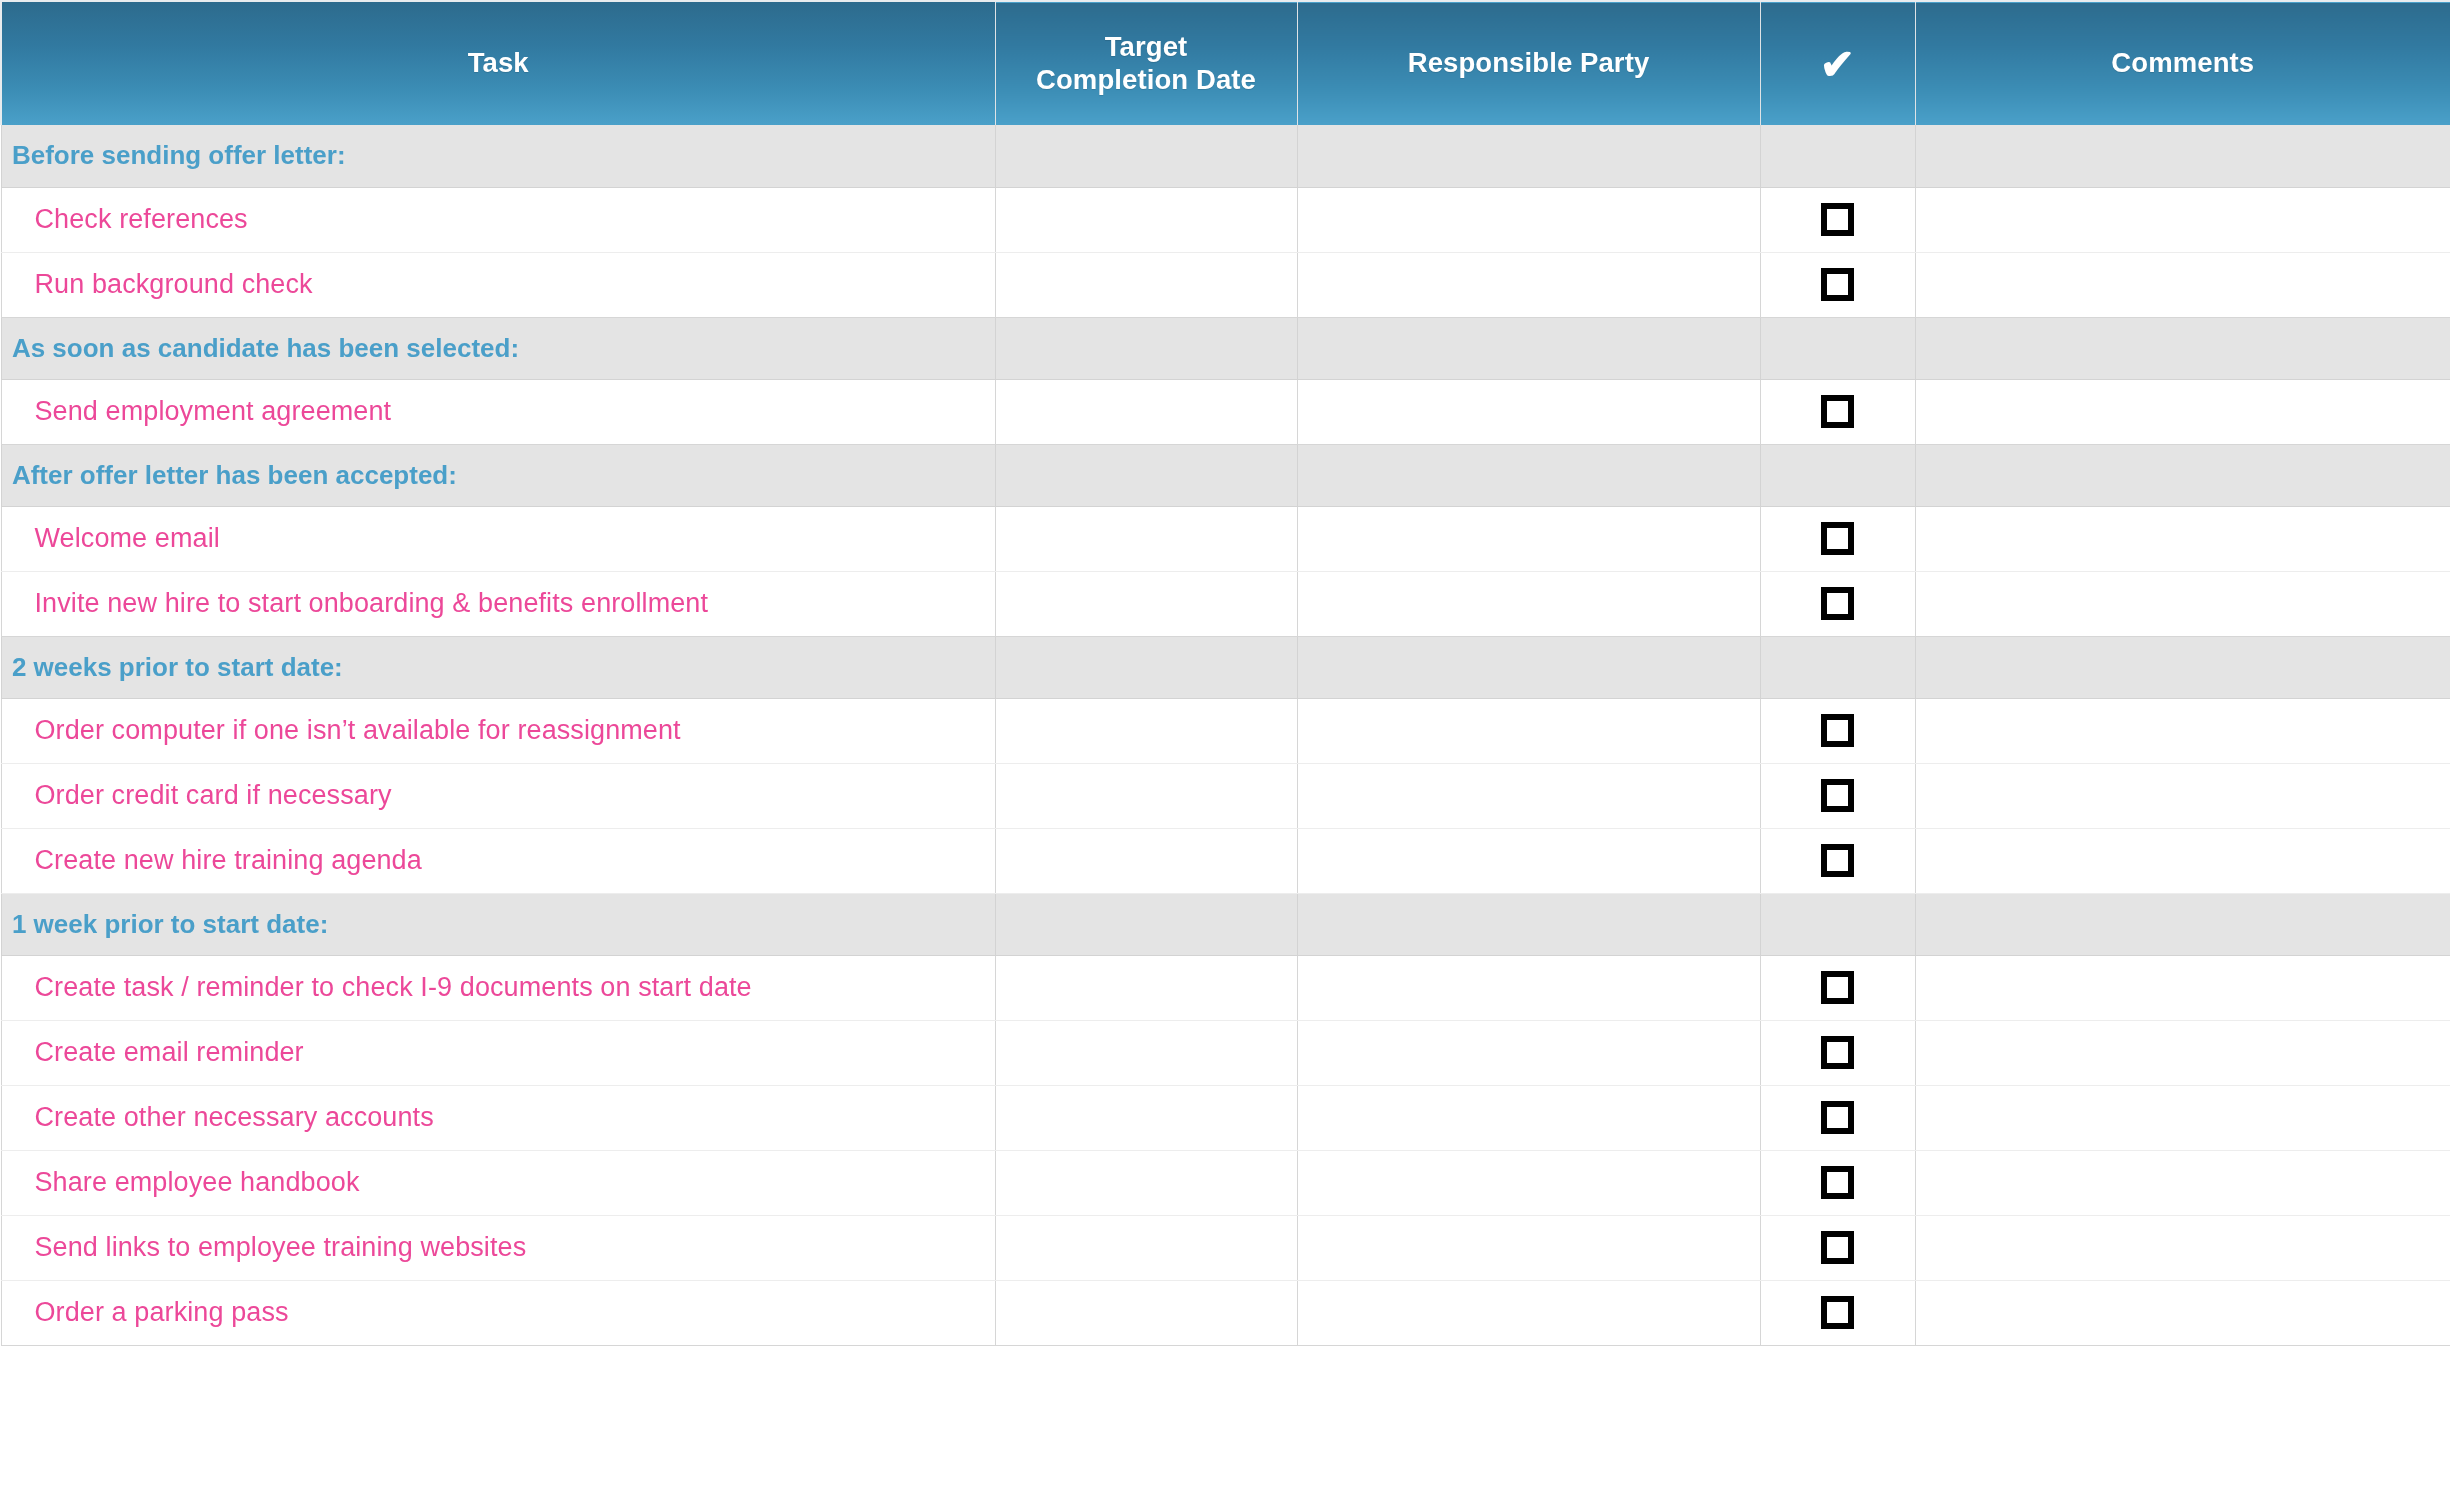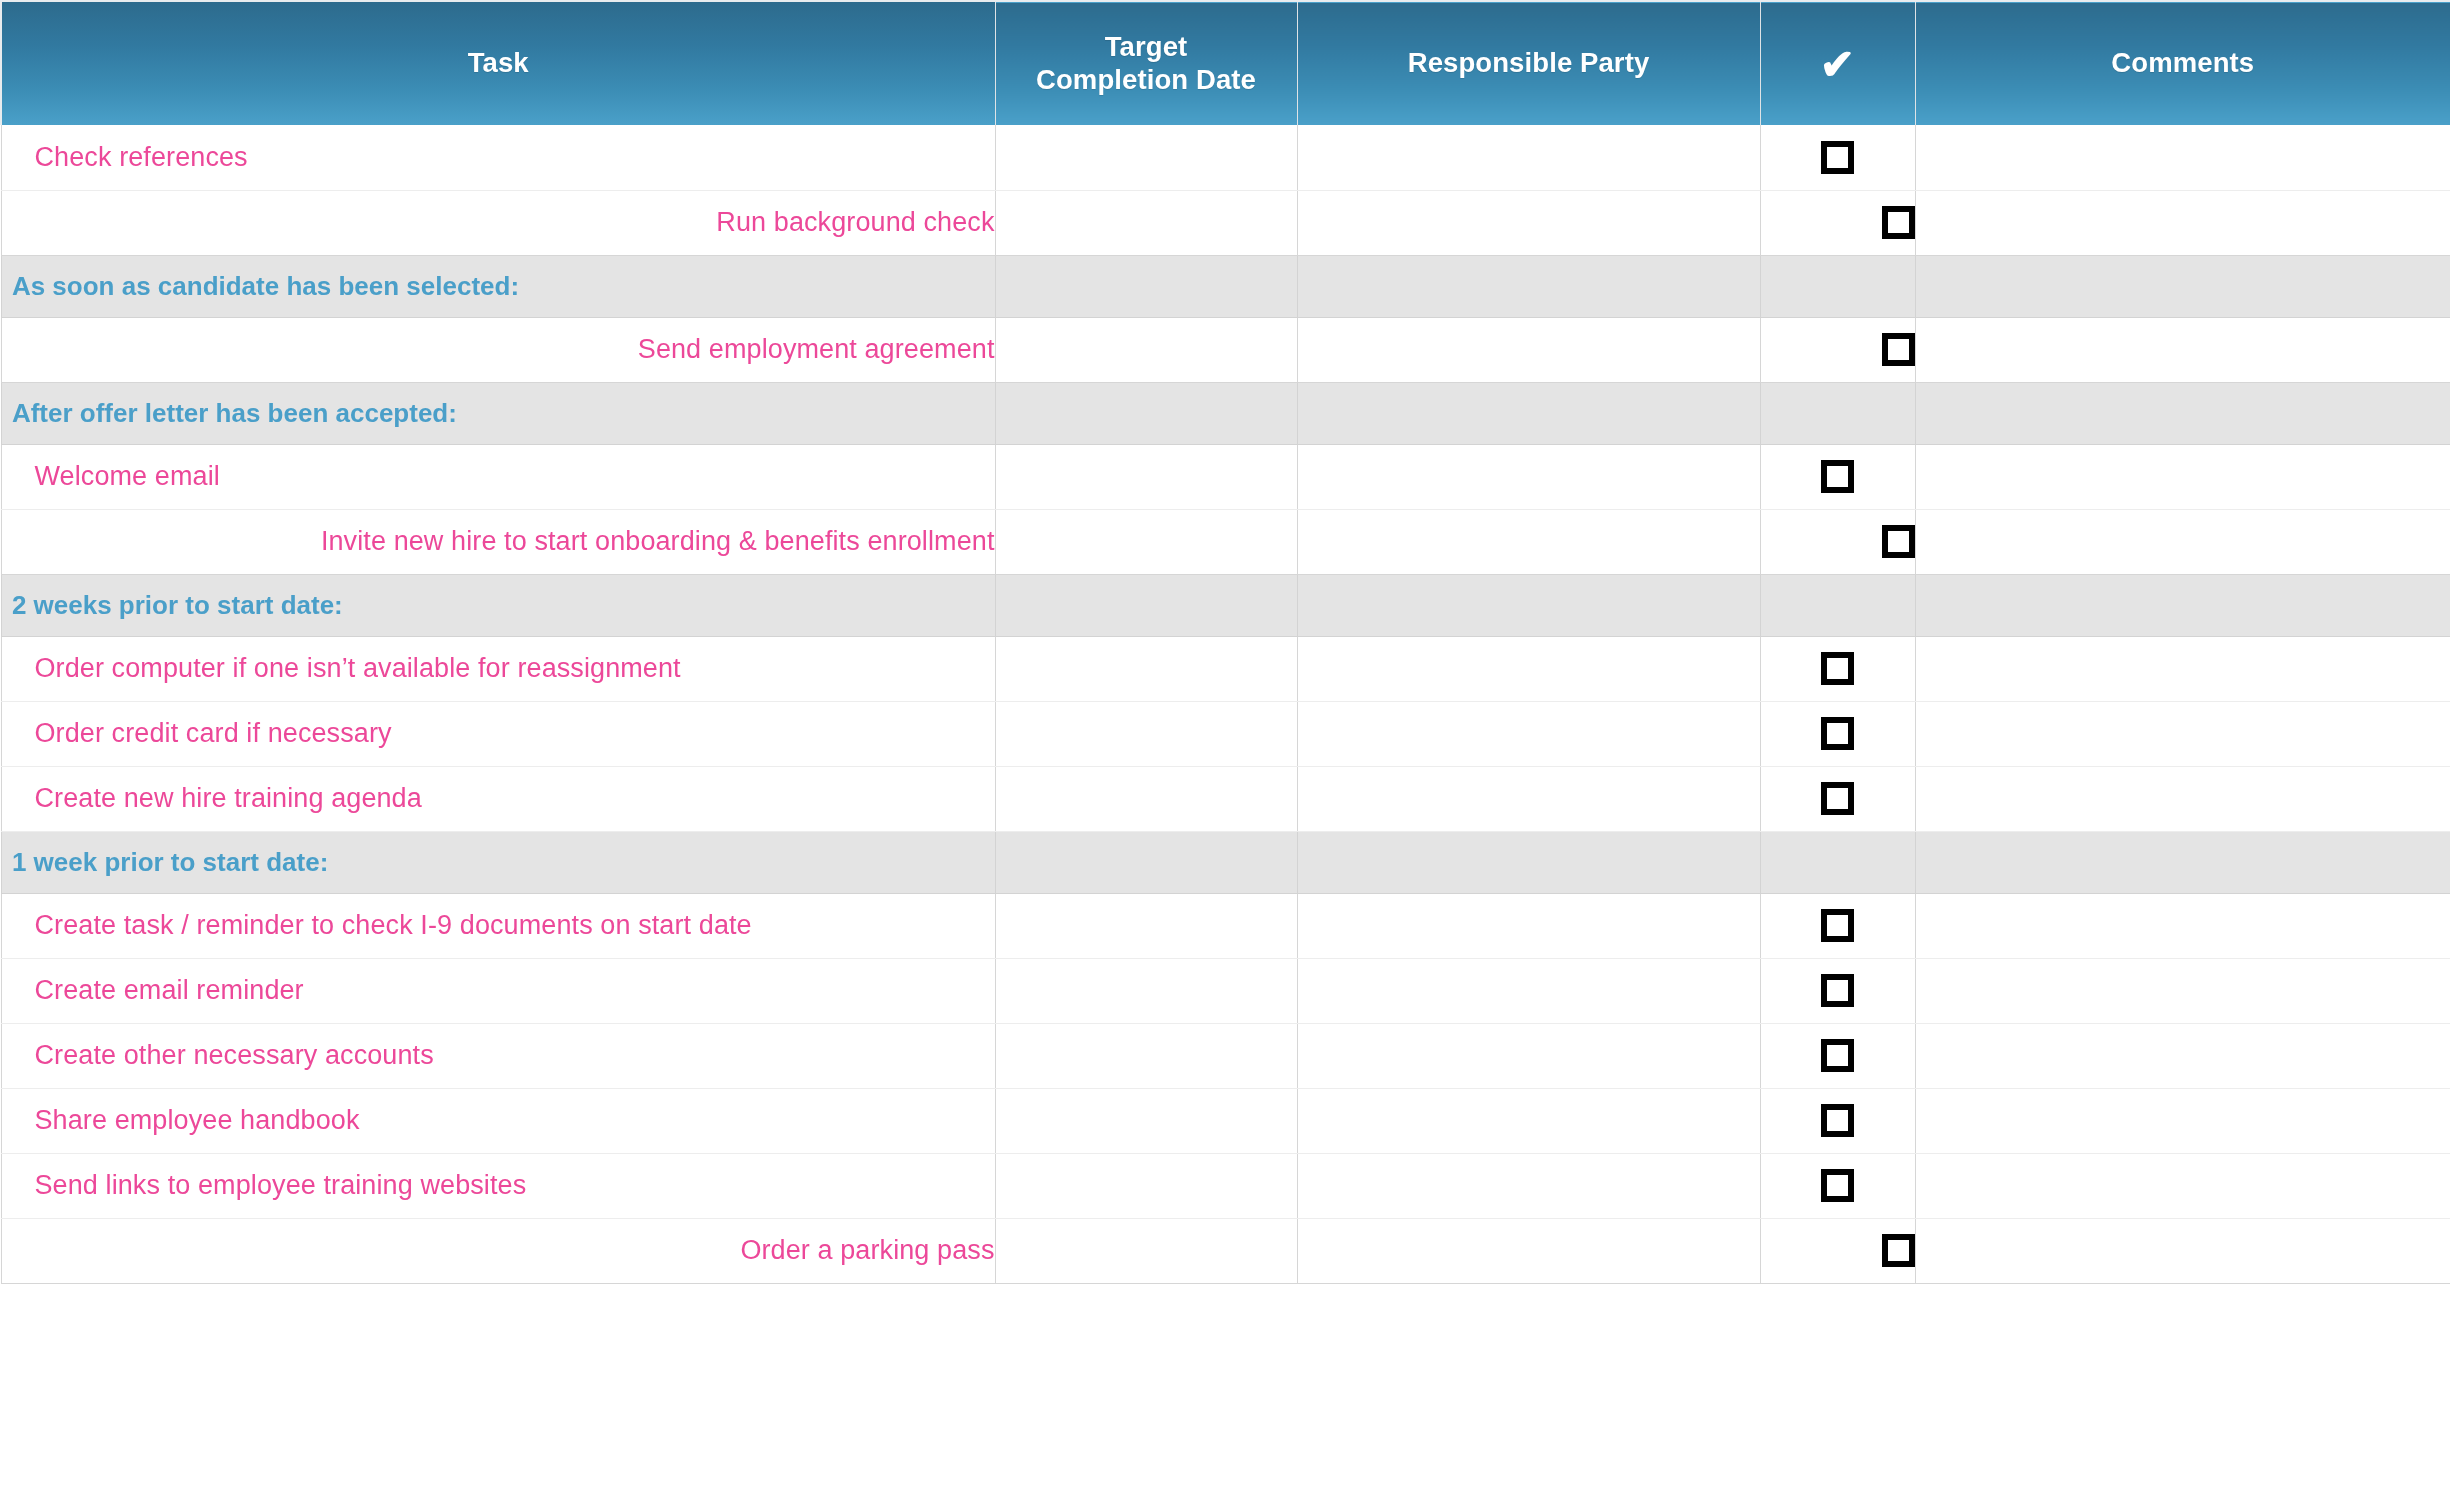--- a/index.html
+++ b/index.html
@@ -91,21 +91,21 @@
     background: #ffffff;
     border-right: 1.5px solid #d6d6d6;
     border-bottom: 1.5px solid #ededed;
     padding: 0;
     box-sizing: border-box;
     vertical-align: middle;
   }
   tr.task-row td:first-child { border-left: 1.5px solid #d6d6d6; }
   tr.task-row td:last-child  { border-right: 1.5px solid #d6d6d6; }
 
-  tr.task-row.last-of-group td { border-bottom: 1.5px solid #d6d6d6; text-align: right; }
+  tr.task-row.last-of-group td { border-bottom: 1.5px solid #d6d6d6; }
 
   .task-label {
     color: #ec4899;
     font-size: 27px;
     font-weight: normal;
     padding-left: 33px;
     white-space: nowrap;
     display: block;
     letter-spacing: 0.1px;
   }
@@ -153,20 +153,29 @@
       <th>
         <span class="hdr-check-glyph">✔</span>
       </th>
       <th>
         <span>Comments</span>
       </th>
     </tr>
   </thead>
 
   <tbody id="checklist-body">
+      <tr class="section-row">
+        <td>
+          <span class="section-label">Before sending offer letter:</span>
+        </td>
+        <td></td>
+        <td></td>
+        <td></td>
+        <td></td>
+      </tr>
       <tr class="task-row">
         <td>
           <span class="task-label">Check references</span>
         </td>
         <td class="empty-cell"><span></span></td>
         <td class="empty-cell"><span></span></td>
         <td class="check-cell"><span class="checkbox-box"></span></td>
         <td class="empty-cell"><span></span></td>
       </tr>
       <tr class="task-row last-of-group">

